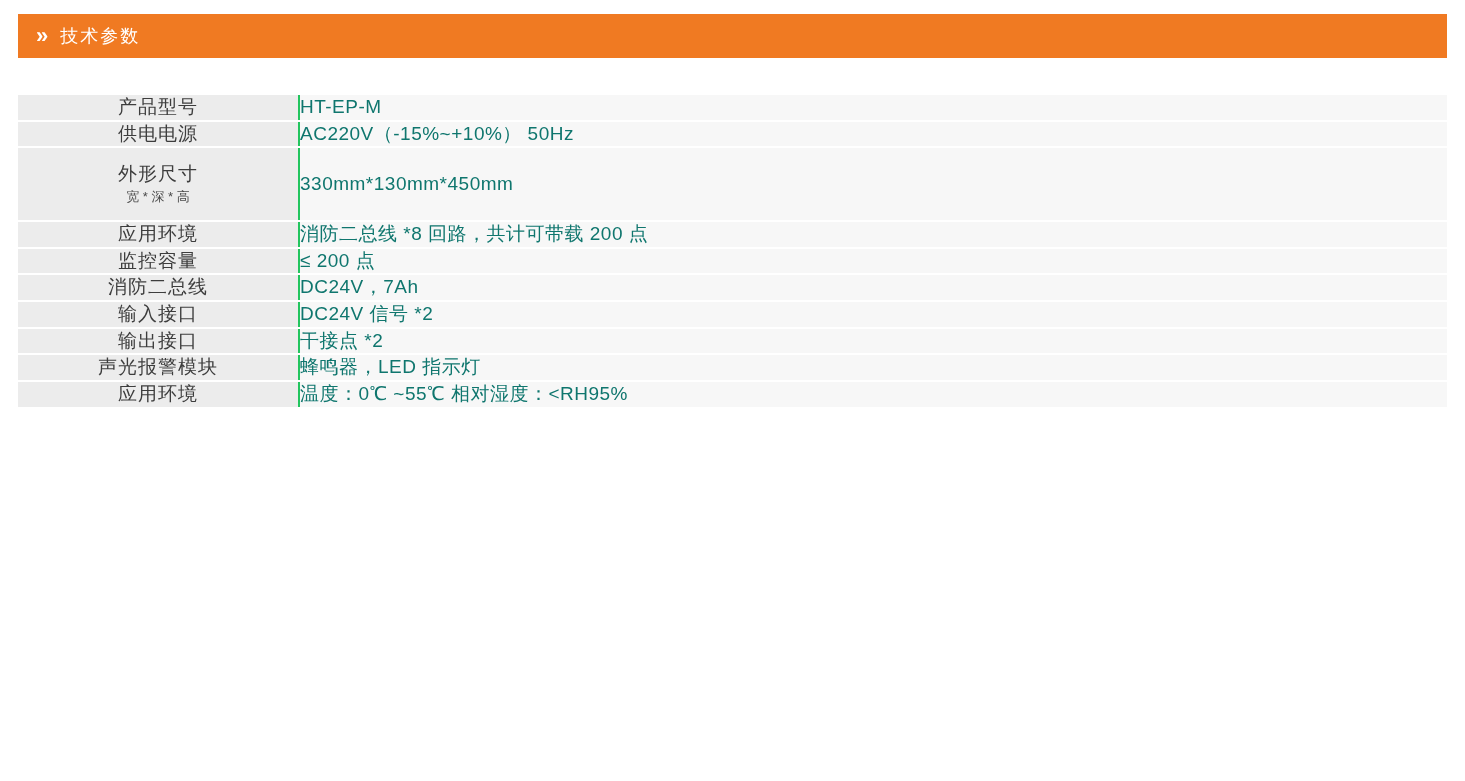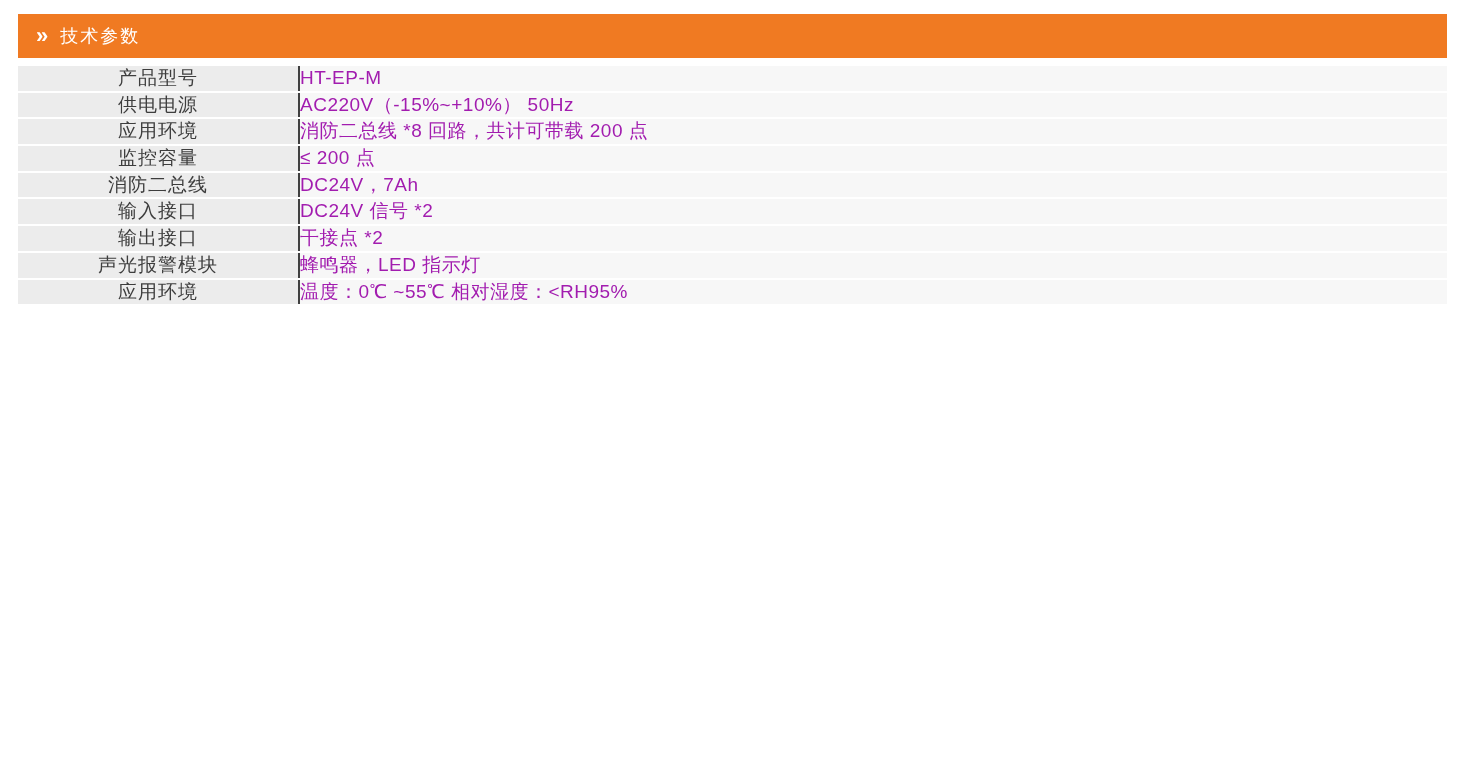--- a/index.html
+++ b/index.html
@@ -47,21 +47,21 @@
     color: #ffffff;
     font-size: 18px;
     letter-spacing: 2px;
     font-weight: normal;
   }
 
   
   .spec-table {
     position: absolute;
     left: 18px;
-    top: 66px;
+    top: 95px;
     width: 1429px;
     border-collapse: collapse;
     table-layout: fixed;
   }
   .spec-table tr {
     border-bottom: 1px solid #ffffff;
   }
   .spec-table td {
     padding: 0;
     vertical-align: middle;
@@ -79,24 +79,24 @@
   }
   .cell-label .sub {
     display: block;
     font-size: 13px;
     color: #4a4a4a;
     letter-spacing: 0px;
     margin-top: 2px;
   }
   .cell-value {
     background: #f7f7f7;
-    border-left: 2px solid #404040;
+    border-left: 2px solid #22c55e;
     border-bottom: 2px solid #ffffff;
     font-size: 19px;
-    color: #a21caf;
+    color: #0f766e;
     letter-spacing: 0.5px;
     padding: 12px 0 12px 28px;
     line-height: 1.3;
   }
   .row-tall .cell-label,
   .row-tall .cell-value {
     padding-top: 14px;
     padding-bottom: 14px;
   }
 </style>
@@ -112,20 +112,27 @@
 
   <table class="spec-table">
     <tbody>
       <tr>
         <td class="cell-label">产品型号</td>
         <td class="cell-value">HT-EP-M</td>
       </tr>
       <tr>
         <td class="cell-label">供电电源</td>
         <td class="cell-value">AC220V（-15%~+10%） 50Hz</td>
+      </tr>
+      <tr class="row-tall">
+        <td class="cell-label">
+          <span>外形尺寸</span>
+          <span class="sub">宽 * 深 * 高</span>
+        </td>
+        <td class="cell-value">330mm*130mm*450mm</td>
       </tr>
       <tr>
         <td class="cell-label">应用环境</td>
         <td class="cell-value">消防二总线 *8 回路，共计可带载 200 点</td>
       </tr>
       <tr>
         <td class="cell-label">监控容量</td>
         <td class="cell-value">≤ 200 点</td>
       </tr>
       <tr>

